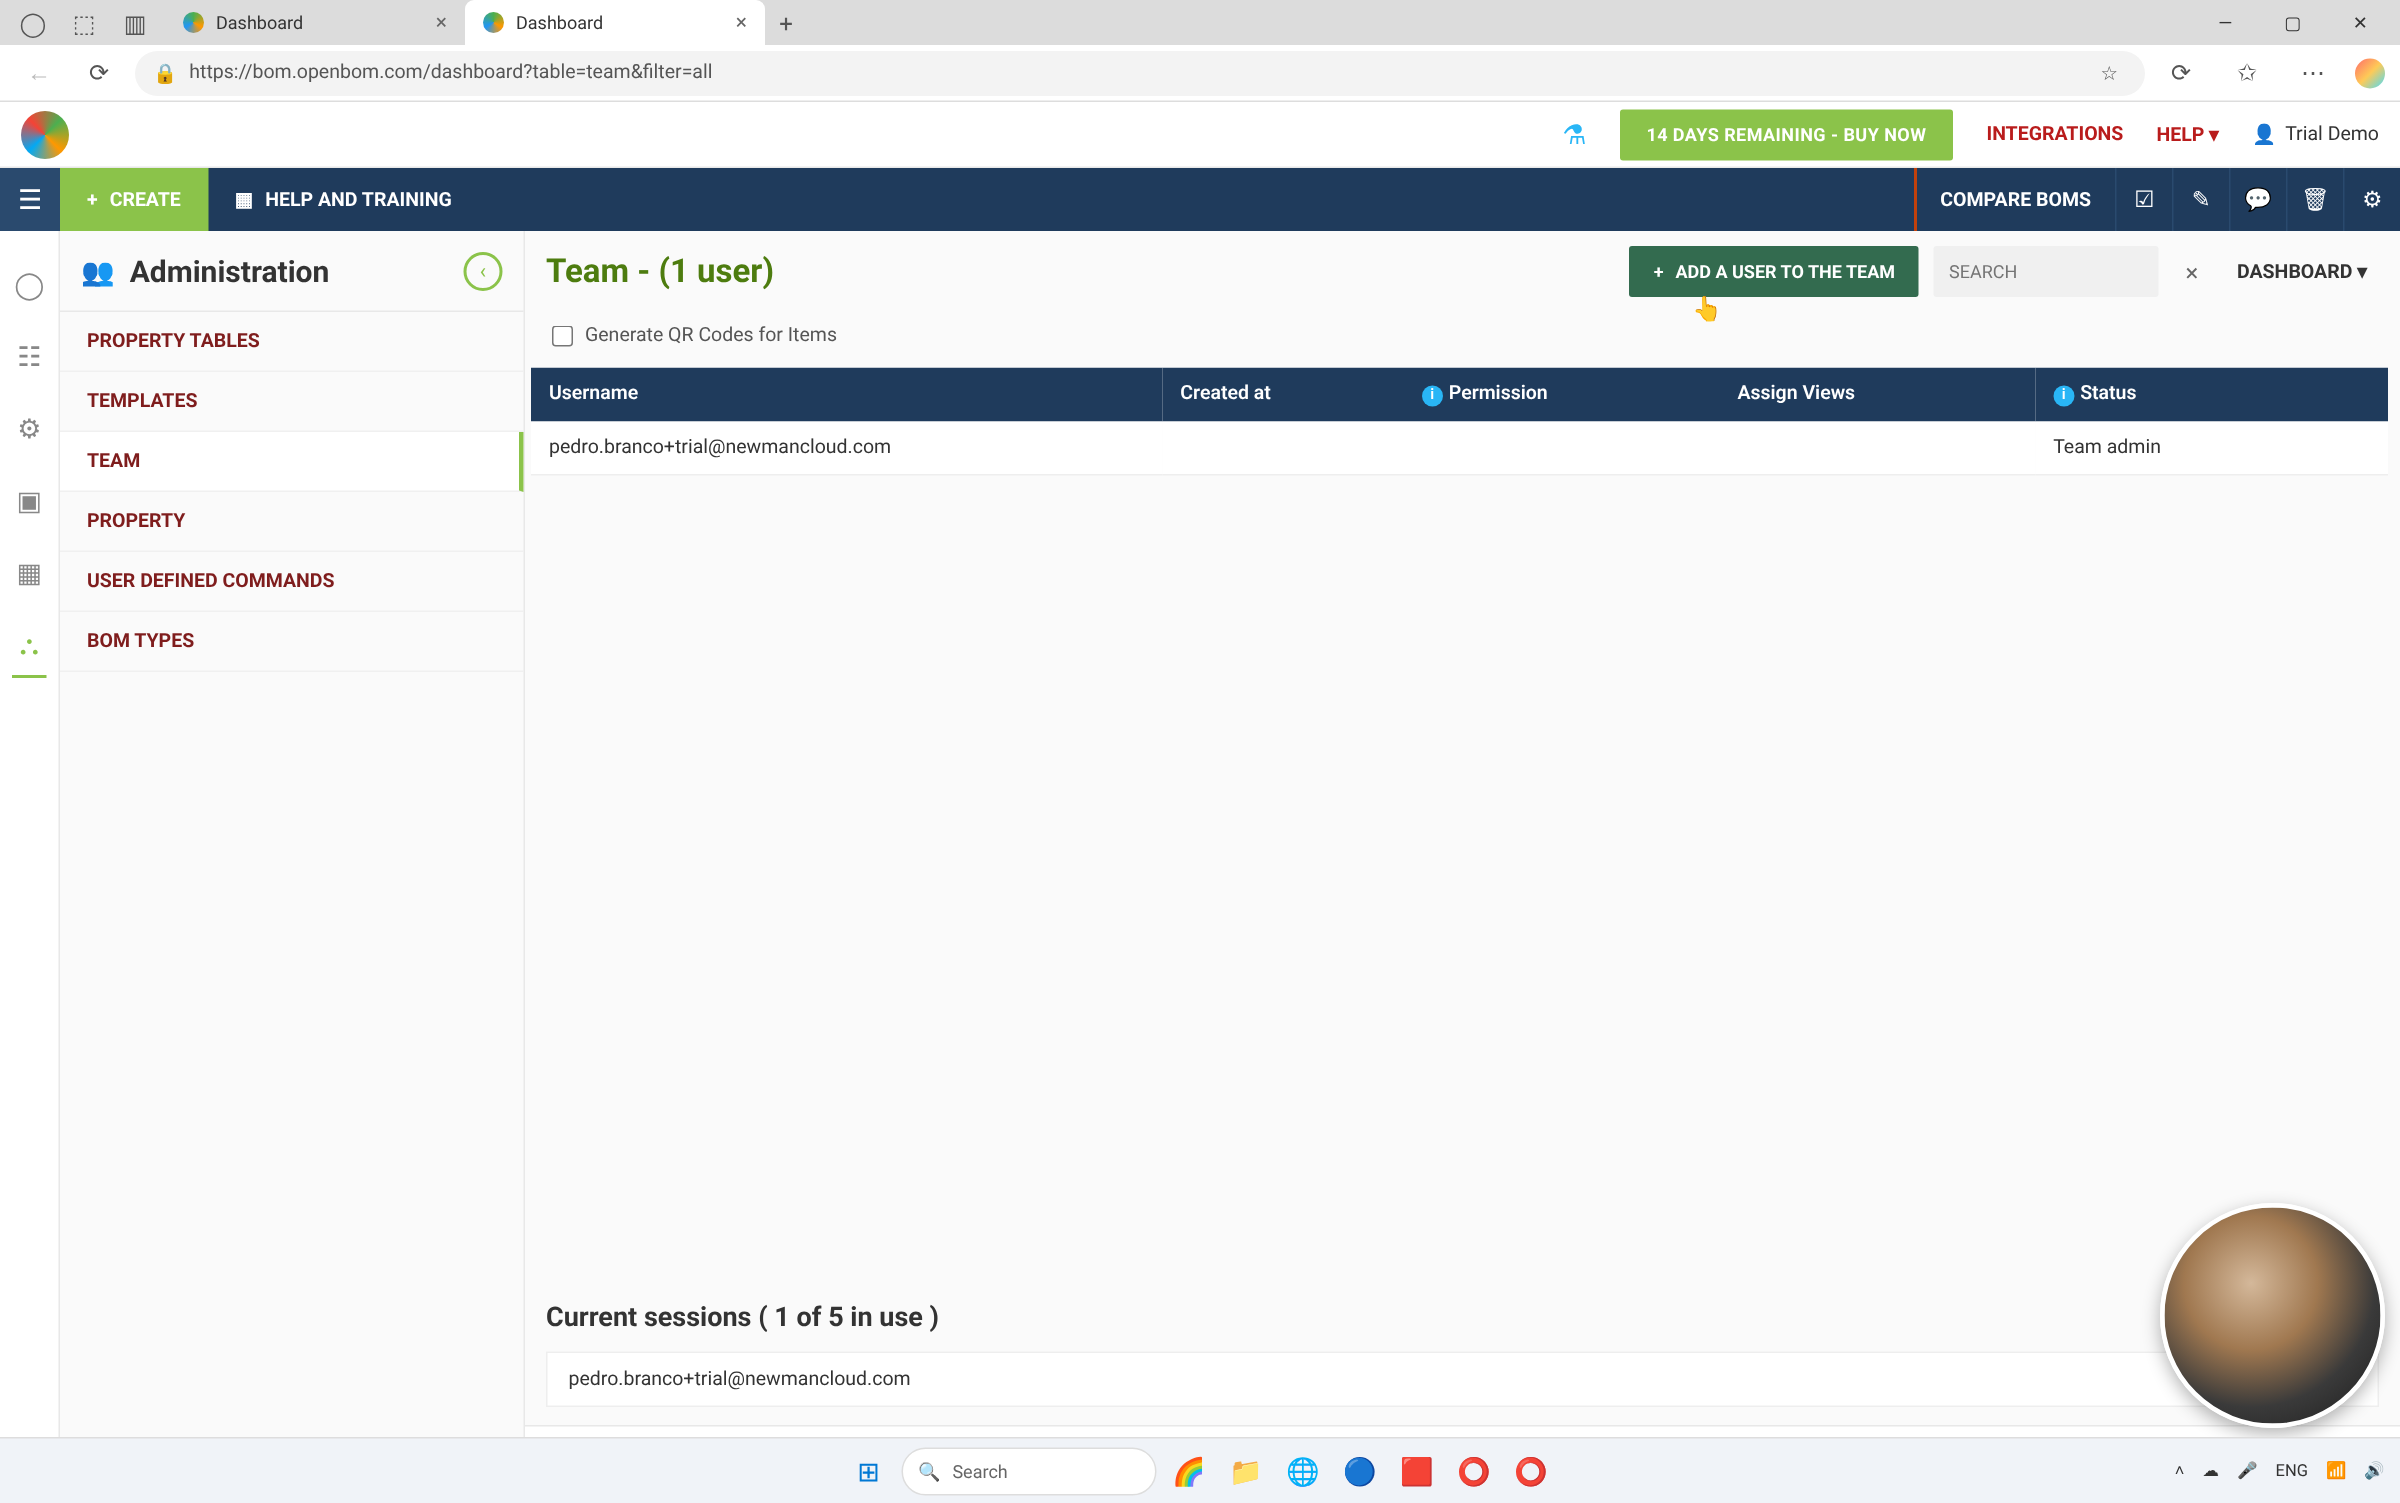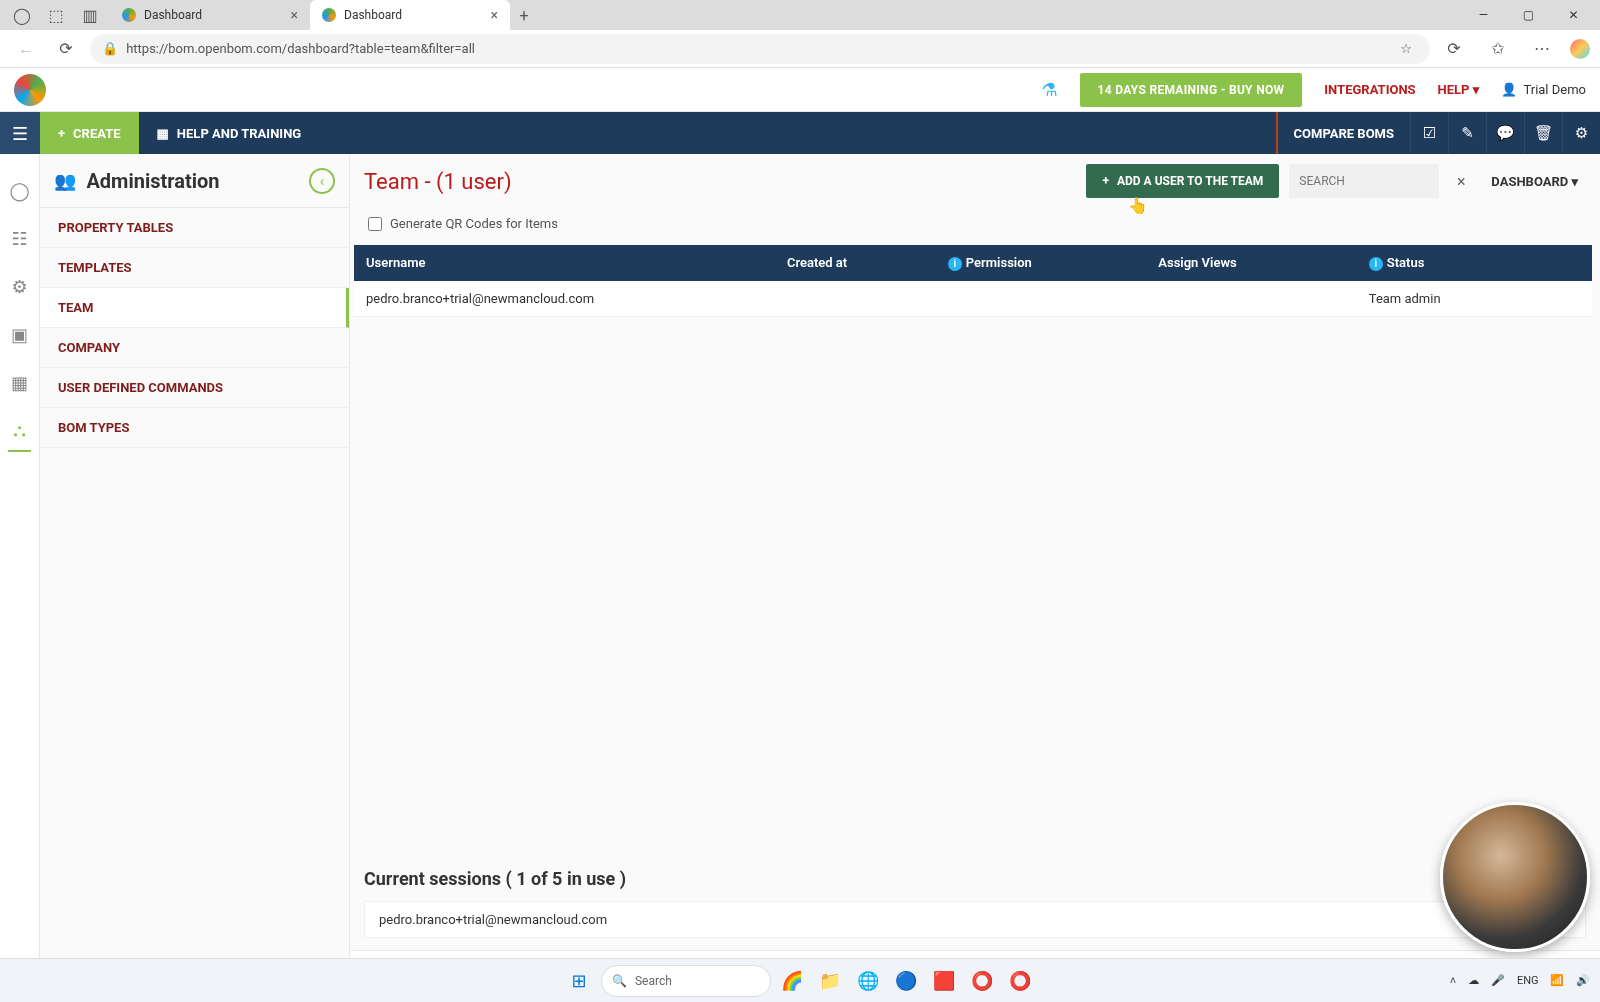--- a/index.html
+++ b/index.html
@@ -55,21 +55,21 @@
 
 .sidebar { width: 310px; background: #fafafa; border-right: 1px solid #e8e8e8; }
 .sidebar-head { height: 54px; display: flex; align-items: center; padding: 0 14px; gap: 10px; border-bottom: 1px solid #e8e8e8; }
 .sidebar-head .title { font-size: 20px; font-weight: 700; color: #333; flex: 1; }
 .back-circle { width: 26px; height: 26px; border: 2px solid #8bc34a; border-radius: 50%; display: flex; align-items: center; justify-content: center; color: #8bc34a; font-size: 14px; }
 .side-item { padding: 12px 18px; font-size: 13px; font-weight: 700; color: #7f1d1d; cursor: pointer; border-bottom: 1px solid #f0f0f0; }
 .side-item.active { background: #fff; border-right: 3px solid #8bc34a; }
 
 .content { flex: 1; background: #fafafa; display: flex; flex-direction: column; overflow: hidden; }
 .content-head { height: 54px; display: flex; align-items: center; padding: 0 14px; gap: 10px; }
-.page-title { font-size: 22px; font-weight: 400; color: #b91c1c; flex: 1; }
+.page-title { font-size: 22px; font-weight: 700; color: #4d7c0f; flex: 1; }
 .add-user-btn { background: #336b4f; color: #fff; padding: 10px 16px; font-size: 12px; font-weight: 700; border-radius: 2px; display: flex; align-items: center; gap: 8px; cursor: pointer; position: relative; }
 .search-box { width: 150px; height: 34px; border: none; background: #f0f0f0; padding: 0 10px; font-size: 12px; border-radius: 2px; }
 .search-clear { width: 24px; text-align: center; color: #666; cursor: pointer; }
 .dash-drop { font-size: 13px; font-weight: 700; color: #333; padding: 0 8px; cursor: pointer; }
 
 .qr-row { padding: 8px 18px 14px; display: flex; align-items: center; gap: 8px; font-size: 13px; color: #555; }
 .qr-row input { width: 14px; height: 14px; }
 
 .table-wrap { flex: 1; padding: 0 4px 0 0; overflow: auto; }
 table { width: calc(100% - 8px); border-collapse: collapse; margin-left: 4px; }
@@ -189,21 +189,21 @@
 
   <div class="sidebar">
     <div class="sidebar-head">
       <span style="font-size:18px;color:#555">👥</span>
       <span class="title">Administration</span>
       <span class="back-circle">‹</span>
     </div>
     <div class="side-item">PROPERTY TABLES</div>
     <div class="side-item">TEMPLATES</div>
     <div class="side-item active">TEAM</div>
-    <div class="side-item">COMPANY</div>
+    <div class="side-item">PROPERTY</div>
     <div class="side-item">USER DEFINED COMMANDS</div>
     <div class="side-item">BOM TYPES</div>
   </div>
 
   <div class="content">
     <div class="content-head">
       <div class="page-title">Team - (1 user)</div>
       <div class="add-user-btn">
         <span>+</span>
         <span>ADD A USER TO THE TEAM</span>

